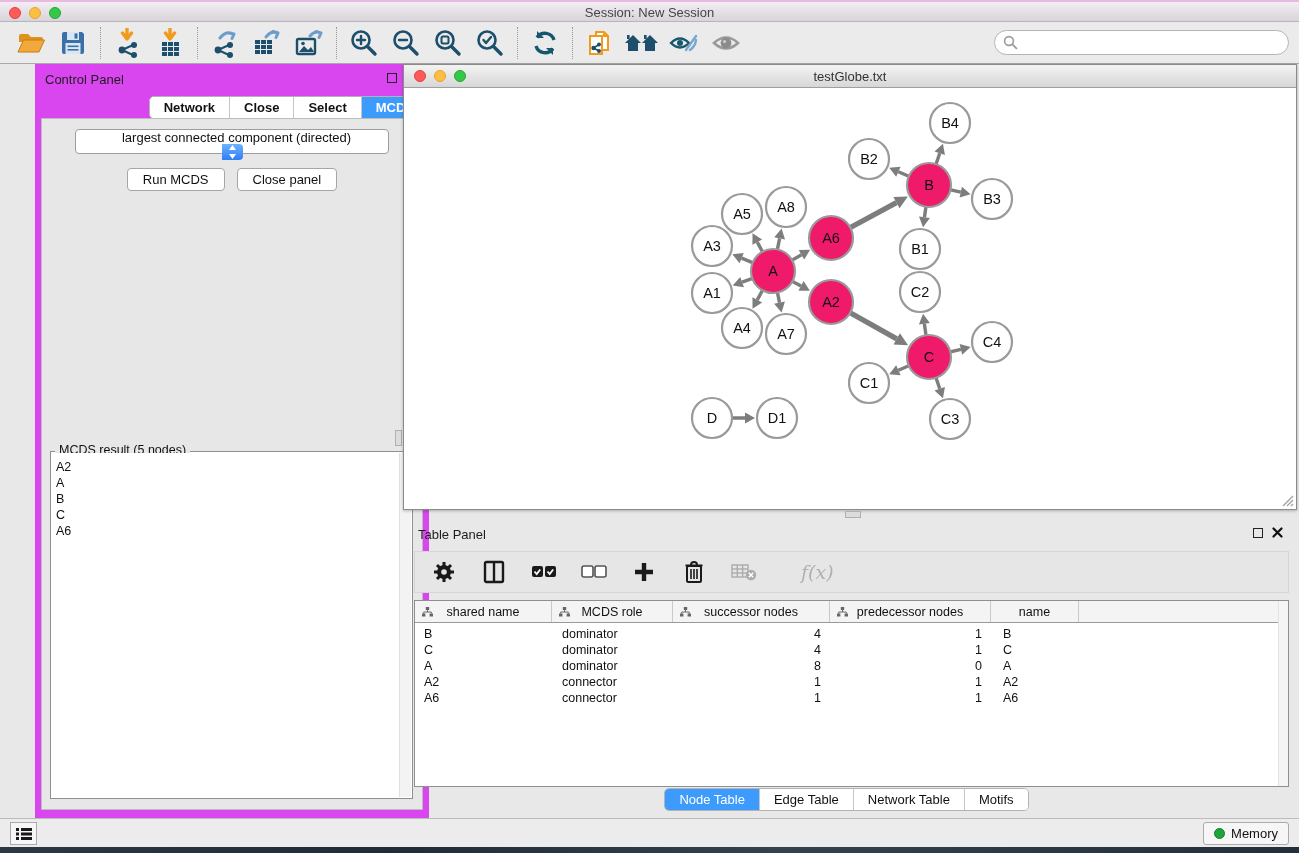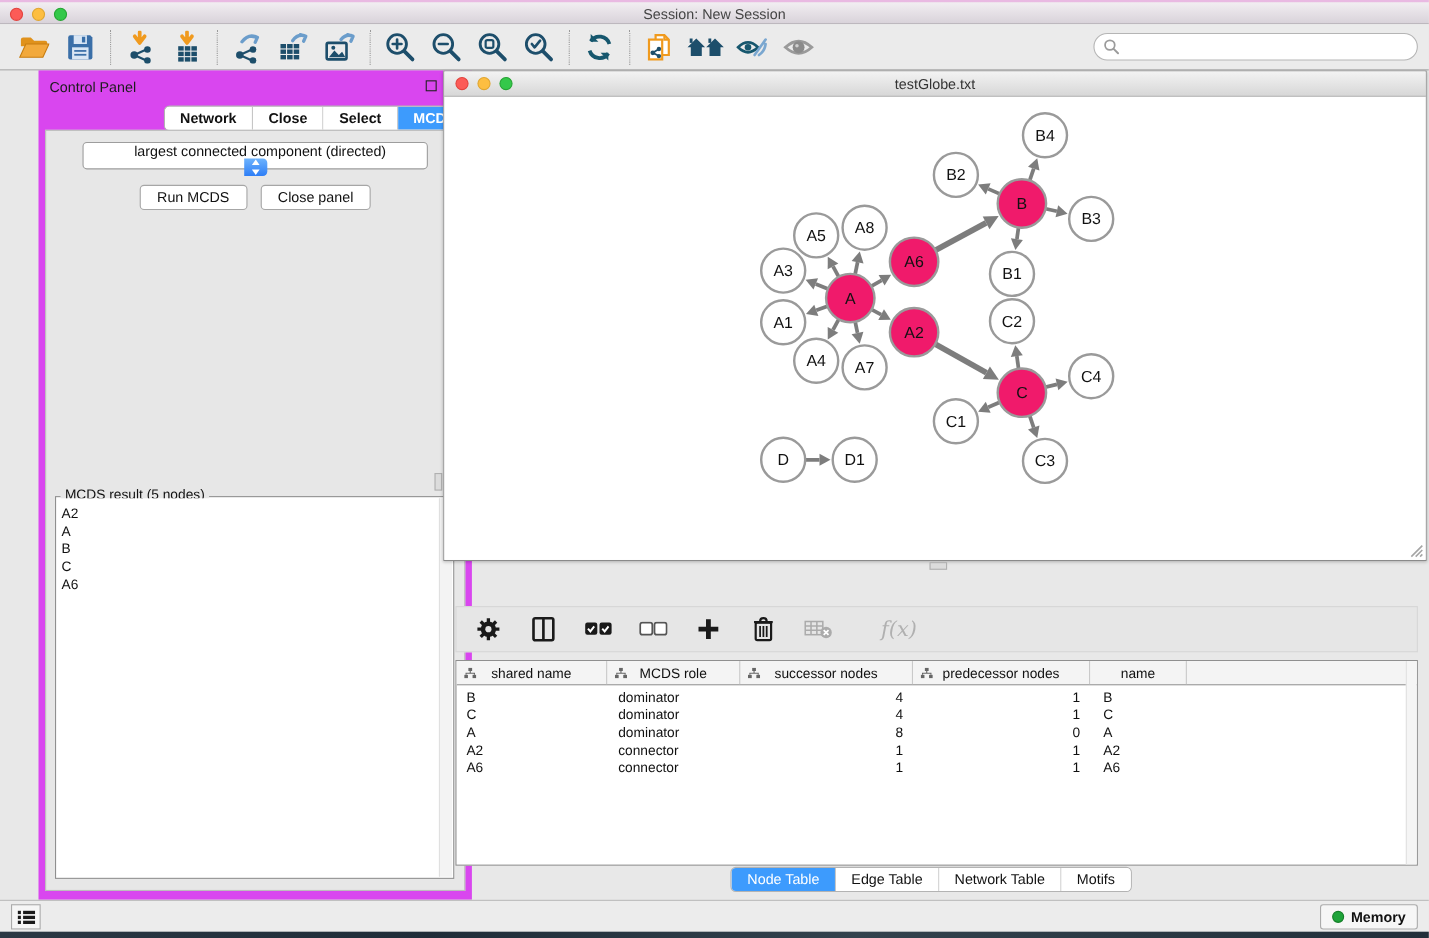--- a/index.html
+++ b/index.html
@@ -81,21 +81,21 @@
   .tc { font-size:12.5px; color:#111; }
   .tc.c0{ padding-left:9px; } .tc.c1{ padding-left:10px; }
   .tc.c2,{ } .tc.c2{ text-align:right; padding-right:9px;} .tc.c3{ text-align:right; padding-right:9px;} .tc.c4{ padding-left:12px; }
   .tbody { padding-top:3px; }
   .table-scroll { position:absolute; top:0; bottom:0; right:0; width:10px; background:#f5f5f5; border-left:1px solid #e2e2e2; }
   .tp-tabs { position:absolute; left:0; right:0; top:269px; display:flex; justify-content:center; }
 
   
   .statusbar { position:absolute; left:0; top:818px; right:0; height:29px; background:#ececec; border-top:1px solid #bcbcbc; }
   .sq-btn { position:absolute; left:10px; top:3px; width:27px; height:23px; background:#f6f6f6; border:1px solid #ababab; display:flex; align-items:center; justify-content:center; }
-  .mem-btn { position:absolute; right:10px; top:3px; height:23px; background:#f6f6f6; border:1px solid #ababab; border-radius:3px; display:flex; align-items:center; gap:6px; padding:0 10px; font-size:13px; color:#111;font-weight:bold; }
+  .mem-btn { position:absolute; right:10px; top:3px; height:23px; background:#f6f6f6; border:1px solid #ababab; border-radius:3px; display:flex; align-items:center; gap:6px; padding:0 10px; font-size:13px; color:#111; }
   .mem-dot { width:11px; height:11px; border-radius:50%; background:#1fa43a; border:1px solid #158029; }
   .desktop-strip { position:absolute; left:0; top:847px; right:0; height:6px; background:linear-gradient(90deg,#2b3844,#1f2c38 30%,#33424d 60%,#222f3a); }
 </style>
 </head>
 <body>
 
 <div class="app">
 
   <div class="titlebar">
     <div class="tl-group">
@@ -423,20 +423,29 @@
           <g stroke="#a5a5a5" stroke-width="1.4">
               <line x1="3" y1="13" x2="13" y2="3"></line>
               <line x1="7" y1="13" x2="13" y2="7"></line>
               <line x1="11" y1="13" x2="13" y2="11"></line>
             </g>
         </svg>
       </div>
       <div class="splitter-h"></div>
 
       <div class="table-panel">
+        <div class="tp-header">
+          <span class="panel-title" style="left:24px;">Table Panel</span>
+          <span class="panel-icons" style="right:16px;">
+            <span class="float-box"></span>
+            <svg width="11" height="11" viewBox="0 0 11 11">
+              <path d="M1.5 1.5 L9.5 9.5 M9.5 1.5 L1.5 9.5" stroke="#111" stroke-width="2.2" stroke-linecap="round"></path>
+            </svg>
+          </span>
+        </div>
         <div class="tp-toolbar">
           <button class="ticon">
             <svg width="24" height="24" viewBox="0 0 24 24">
               <g stroke="#1a1a1a" stroke-width="3">
                   <line x1="12" y1="2" x2="12" y2="22"></line>
                   <line x1="2" y1="12" x2="22" y2="12"></line>
                   <line x1="5" y1="5" x2="19" y2="19"></line>
                   <line x1="19" y1="5" x2="5" y2="19"></line>
                 </g>
               <circle cx="12" cy="12" r="7" fill="#1a1a1a"></circle>

